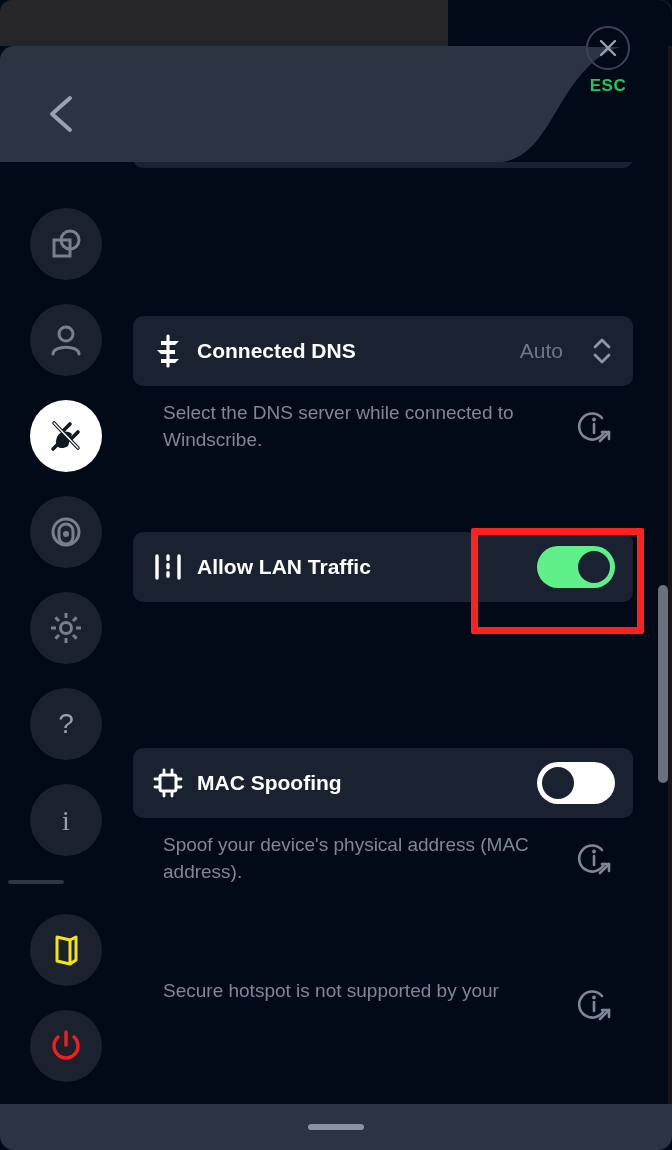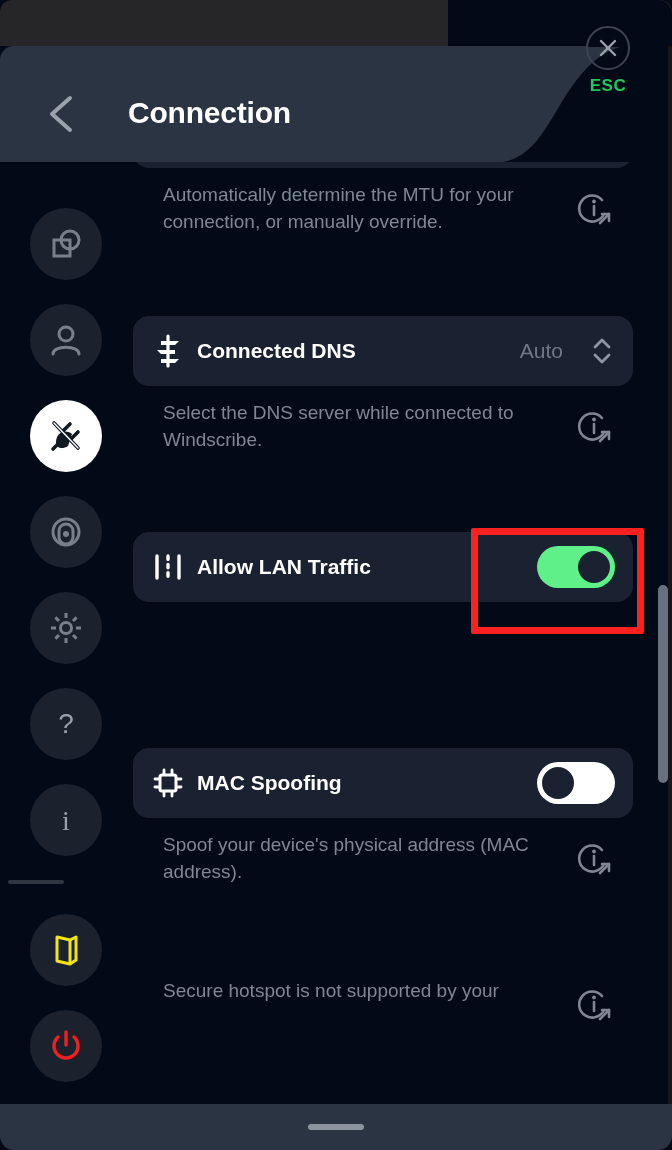--- a/index.html
+++ b/index.html
@@ -74,21 +74,21 @@
     position:absolute; left:132px; top:162px; width:540px; height:945px;
     overflow:hidden;
   }
   .card {
     position:absolute; left:1px; width:500px;
     background:#020a18;
     border-radius:14px;
   }
   .card-head {
     position:relative; height:70px; background:#1a2232;
-    border-radius:16px;
+    border-radius:10px;
     display:flex; align-items:center; padding:0 18px;
   }
   .card-head .ic { width:40px; display:flex; align-items:center; justify-content:flex-start; }
   .card-title { font-size:21px; font-weight:bold; color:#ffffff; margin-left:6px; flex:1; }
   .card-value { font-size:21px; color:#6f7887; margin-right:26px; }
   .stepper { display:flex; align-items:center; justify-content:center; width:26px; cursor:pointer; }
 
   .card-desc {
     position:relative; padding:14px 18px 16px 30px;
     display:flex; align-items:flex-start;
@@ -147,21 +147,20 @@
   <div class="header">
     <div class="header-cut"></div>
   </div>
   <div style="position:absolute;left:372px;top:0;width:300px;height:47px;background:#020a18;clip-path:path('M 216 47 C 232 24, 248 14, 266 14 L 300 14 L 300 47 Z');"></div>
 
   <div class="back-btn">
     <svg width="40" height="48" viewBox="0 0 40 48">
       <polyline points="26,8 8,24 26,40" fill="none" stroke="#9aa2ad" stroke-width="4" stroke-linecap="round" stroke-linejoin="round"></polyline>
     </svg>
   </div>
-  <div class="page-title">Connection</div>
 
   <div class="esc-wrap">
     <div class="esc-circle">
       <svg width="24" height="24" viewBox="0 0 24 24">
         <line x1="5" y1="5" x2="19" y2="19" stroke="#9aa2ad" stroke-width="2.4" stroke-linecap="round"></line>
         <line x1="19" y1="5" x2="5" y2="19" stroke="#9aa2ad" stroke-width="2.4" stroke-linecap="round"></line>
       </svg>
     </div>
     <div class="esc-label">ESC</div>
   </div>
@@ -235,32 +234,20 @@
         <path d="M10 9 A12 12 0 1 0 26 9" fill="none" stroke="#f02020" stroke-width="3.4" stroke-linecap="round"></path>
         <line x1="18" y1="4" x2="18" y2="17" stroke="#f02020" stroke-width="3.4" stroke-linecap="round"></line>
       </svg>
     </div>
   </div>
 
   <div class="content">
 
     <div class="card" style="top:-64px;">
       <div class="card-head"></div>
-      <div class="card-desc">
-        <div class="desc-text">Automatically determine the MTU for your connection, or manually override.</div>
-        <div class="info-icon">
-          <svg width="38" height="38" viewBox="0 0 38 38">
-            <path d="M27 10 A13 13 0 1 0 29 24" fill="none" stroke="#7e8895" stroke-width="2.6" stroke-linecap="round"></path>
-            <circle cx="19" cy="11.5" r="1.9" fill="#7e8895"></circle>
-            <line x1="19" y1="16" x2="19" y2="25" stroke="#7e8895" stroke-width="2.6" stroke-linecap="round"></line>
-            <line x1="25" y1="33" x2="34" y2="24" stroke="#7e8895" stroke-width="2.6" stroke-linecap="round"></line>
-            <polyline points="27,24 34,24 34,31" fill="none" stroke="#7e8895" stroke-width="2.6" stroke-linecap="round" stroke-linejoin="round"></polyline>
-          </svg>
-        </div>
-      </div>
     </div>
 
     <div class="card" style="top:154px;">
       <div class="card-head">
         <div class="ic">
           <svg width="34" height="34" viewBox="0 0 34 34">
             <line x1="17" y1="2" x2="17" y2="32" stroke="#ffffff" stroke-width="3.2" stroke-linecap="round"></line>
             <path d="M10 7 H28 L24 11 H10 Z" fill="#ffffff"></path>
             <path d="M24 16 H6 L10 20 H24 Z" fill="#ffffff"></path>
             <path d="M10 25 H28 L24 29 H10 Z" fill="#ffffff"></path>

